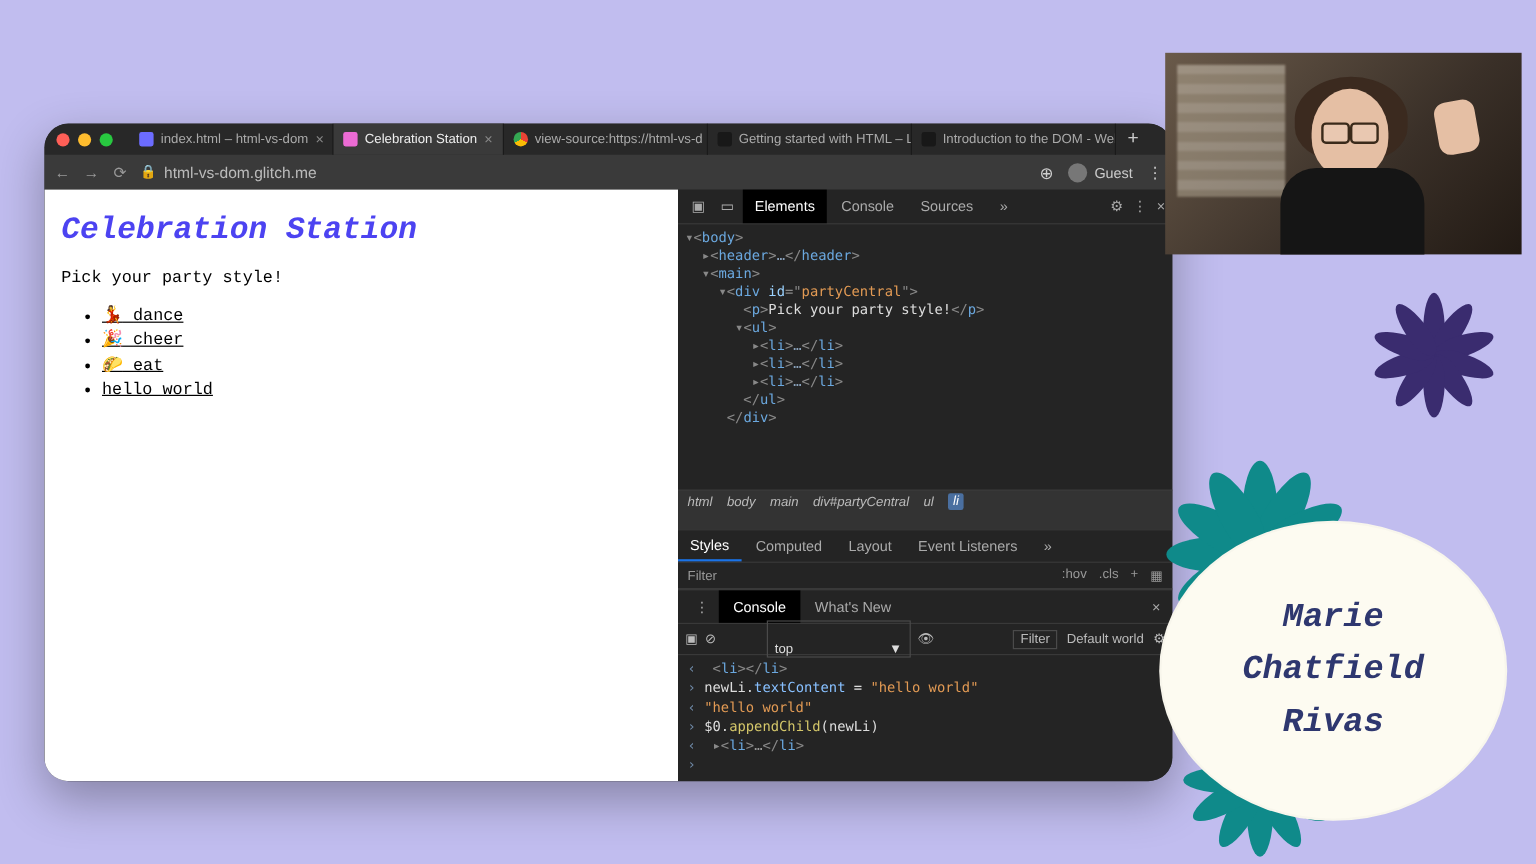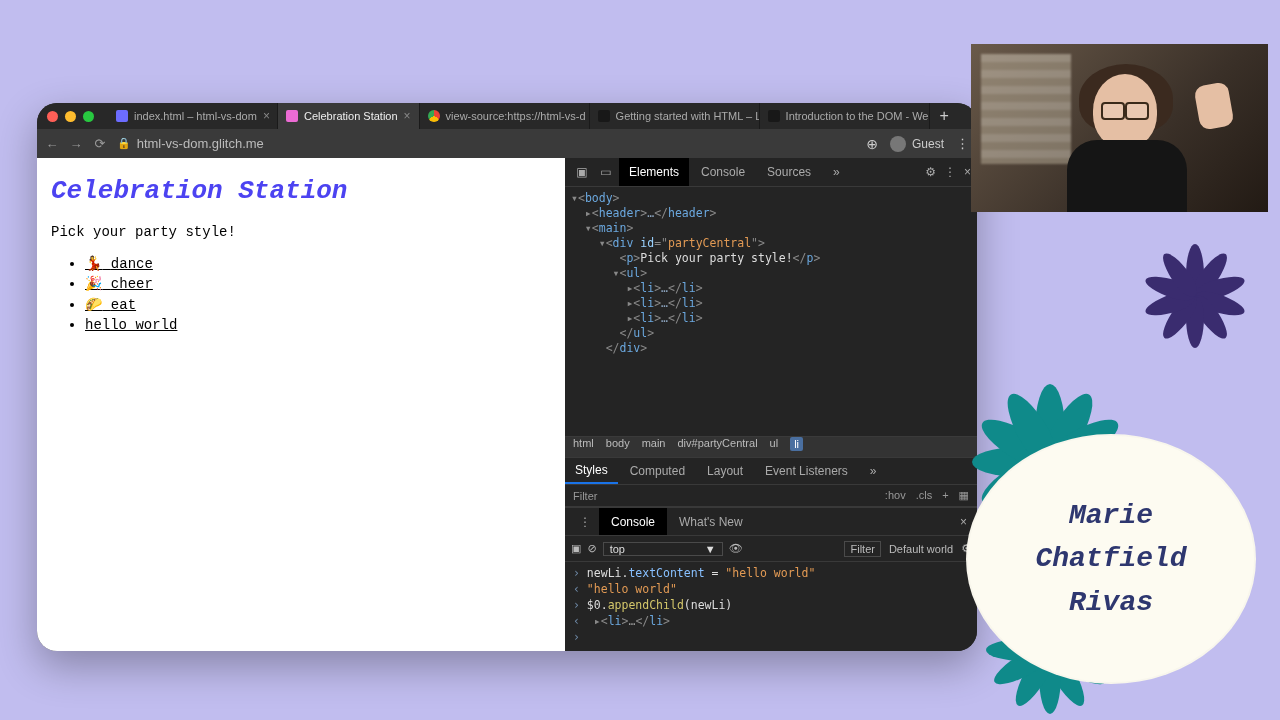--- a/index.html
+++ b/index.html
@@ -79,36 +79,36 @@
   .dt-top { height:29px; display:flex; align-items:center; border-bottom:1px solid #393939; padding:0 6px; gap:2px; }
   .dt-top-btn { width:22px; height:22px; display:flex; align-items:center; justify-content:center; color:#aaa; }
   .dt-tab { padding:0 10px; height:100%; display:flex; align-items:center; color:#aaa; }
   .dt-tab.active { background:#000000; color:#fff; }
   .dt-top-right { margin-left:auto; display:flex; gap:8px; align-items:center; color:#aaa; }
   .dom { flex:1; overflow:hidden; padding:4px 0; font-family: Menlo, Consolas, monospace; font-size:11.5px; line-height:15px; position:relative; }
   .dom .line { white-space:pre; padding-left:6px; }
   .dom .sel { background:#14395e; }
   .ang { color:#888; } .tg { color:#6ba8df; } .attr { color:#9bd2ff; } .str { color:#e29a54; }
   .txt { color:#ddd; } .dim { color:#8aa2bc; }
-  .crumbs { height:21px; background:#333; display:flex; align-items:flex-start; padding:0 8px; gap:12px; font-size:11px; color:#bbb; border-top:1px solid #3a3a3a; }
+  .crumbs { height:21px; background:#333; display:flex; align-items:flex-end; padding:16px 8px; gap:12px; font-size:11px; color:#bbb; border-top:1px solid #3a3a3a;font-style:italic; }
   .crumbs span.on { background:#4a6fa0; color:#fff; padding:1px 4px; border-radius:2px; }
   .styles-bar { height:27px; display:flex; align-items:center; border-top:1px solid #393939; gap:2px; }
   .styles-bar .stab { padding:0 10px; height:100%; display:flex; align-items:center; color:#aaa; }
   .styles-bar .stab.active { color:#fff; border-bottom:2px solid #1a73e8; }
   .filter-row { height:22px; display:flex; align-items:center; padding:0 8px; gap:6px; color:#999; font-size:11px; border-top:1px solid #393939; }
   .filter-row .r { margin-left:auto; display:flex; gap:10px; }
   
   .drawer { border-top:2px solid #393939; display:flex; flex-direction:column; }
   .drawer-tabs { height:28px; display:flex; align-items:center; padding:0 0 0 6px; gap:0; border-bottom:1px solid #393939; }
   .drawer-tabs .ddots { padding:0 8px; color:#aaa; }
   .drawer-tabs .dtab { padding:0 12px; height:100%; display:flex; align-items:center; color:#aaa; }
   .drawer-tabs .dtab.active { background:#000; color:#fff; }
   .drawer-tabs .xclose { margin-left:auto; padding:0 10px; color:#aaa; }
   .cctrl { height:26px; display:flex; align-items:center; padding:0 6px; gap:6px; border-bottom:1px solid #393939; font-size:11px; color:#bbb; }
-  .cctrl .select { flex:0 0 120px; height:14px; border:1px solid #4a4a4a; display:flex; align-items:flex-end; padding:0 6px; justify-content:space-between; color:#ddd; }
+  .cctrl .select { flex:0 0 120px; height:31px; border:1px solid #4a4a4a; display:flex; align-items:flex-end; padding:0 6px; justify-content:space-between; color:#ddd;margin-left:36px; }
   .cctrl .mid { display:flex; gap:8px; align-items:center; }
   .cctrl .right { margin-left:auto; display:flex; gap:8px; align-items:center; }
   .cctrl .fbox { border:1px solid #4a4a4a; padding:1px 5px; }
   .console { padding:3px 0 6px 0; font-family: Menlo, Consolas, monospace; font-size:11.5px; line-height:16px; }
   .console .row { padding:0 8px; white-space:pre; color:#ddd; }
   .cp { color:#6f8aa8; } .prop { color:#88c0ff; } .cstr { color:#e29a54; } .fn { color:#d4c76a; }
   .ctag { color:#6ba8df; } .cdim { color:#999; }
 
   
   .webcam { position:absolute; right:12px; top:44px; width:297px; height:168px;
@@ -290,20 +290,21 @@
           <div class="mid">
             <span>👁</span>
           </div>
           <div class="right">
             <span class="fbox">Filter</span>
             <span>Default world</span>
             <span>⚙</span>
           </div>
         </div>
         <div class="console">
+          <div class="row"><span class="cp">‹ </span> <span class="ang">&lt;</span><span class="ctag">li</span><span class="ang">&gt;&lt;/</span><span class="ctag">li</span><span class="ang">&gt;</span></div>
           <div class="row"><span class="cp">› </span><span>newLi.</span><span class="prop">textContent</span><span> = </span><span class="cstr">"hello world"</span></div>
           <div class="row"><span class="cp">‹ </span><span class="cstr">"hello world"</span></div>
           <div class="row"><span class="cp">› </span><span>$0.</span><span class="fn">appendChild</span><span>(newLi)</span></div>
           <div class="row"><span class="cp">‹ </span> <span class="ang">▸&lt;</span><span class="ctag">li</span><span class="ang">&gt;</span><span class="cdim">…</span><span class="ang">&lt;/</span><span class="ctag">li</span><span class="ang">&gt;</span></div>
           <div class="row"><span class="cp">› </span></div>
         </div>
       </div>
     </div>
   </div>
 </div>

